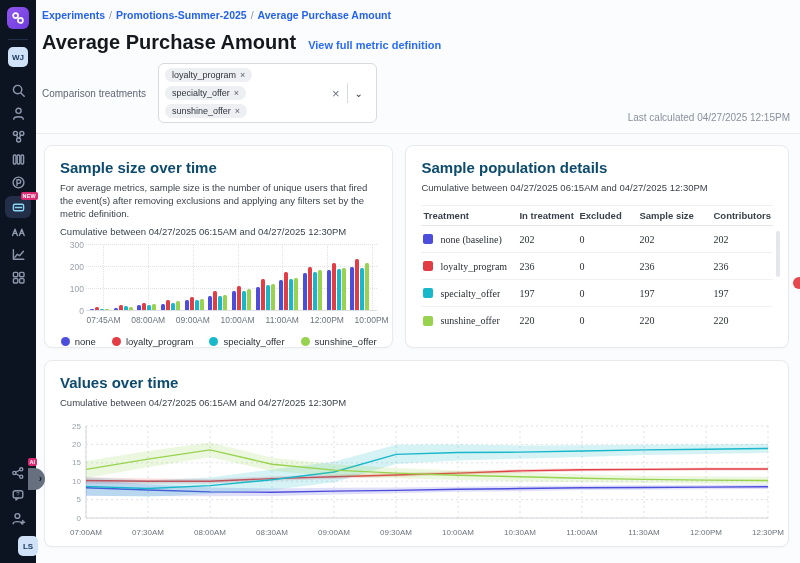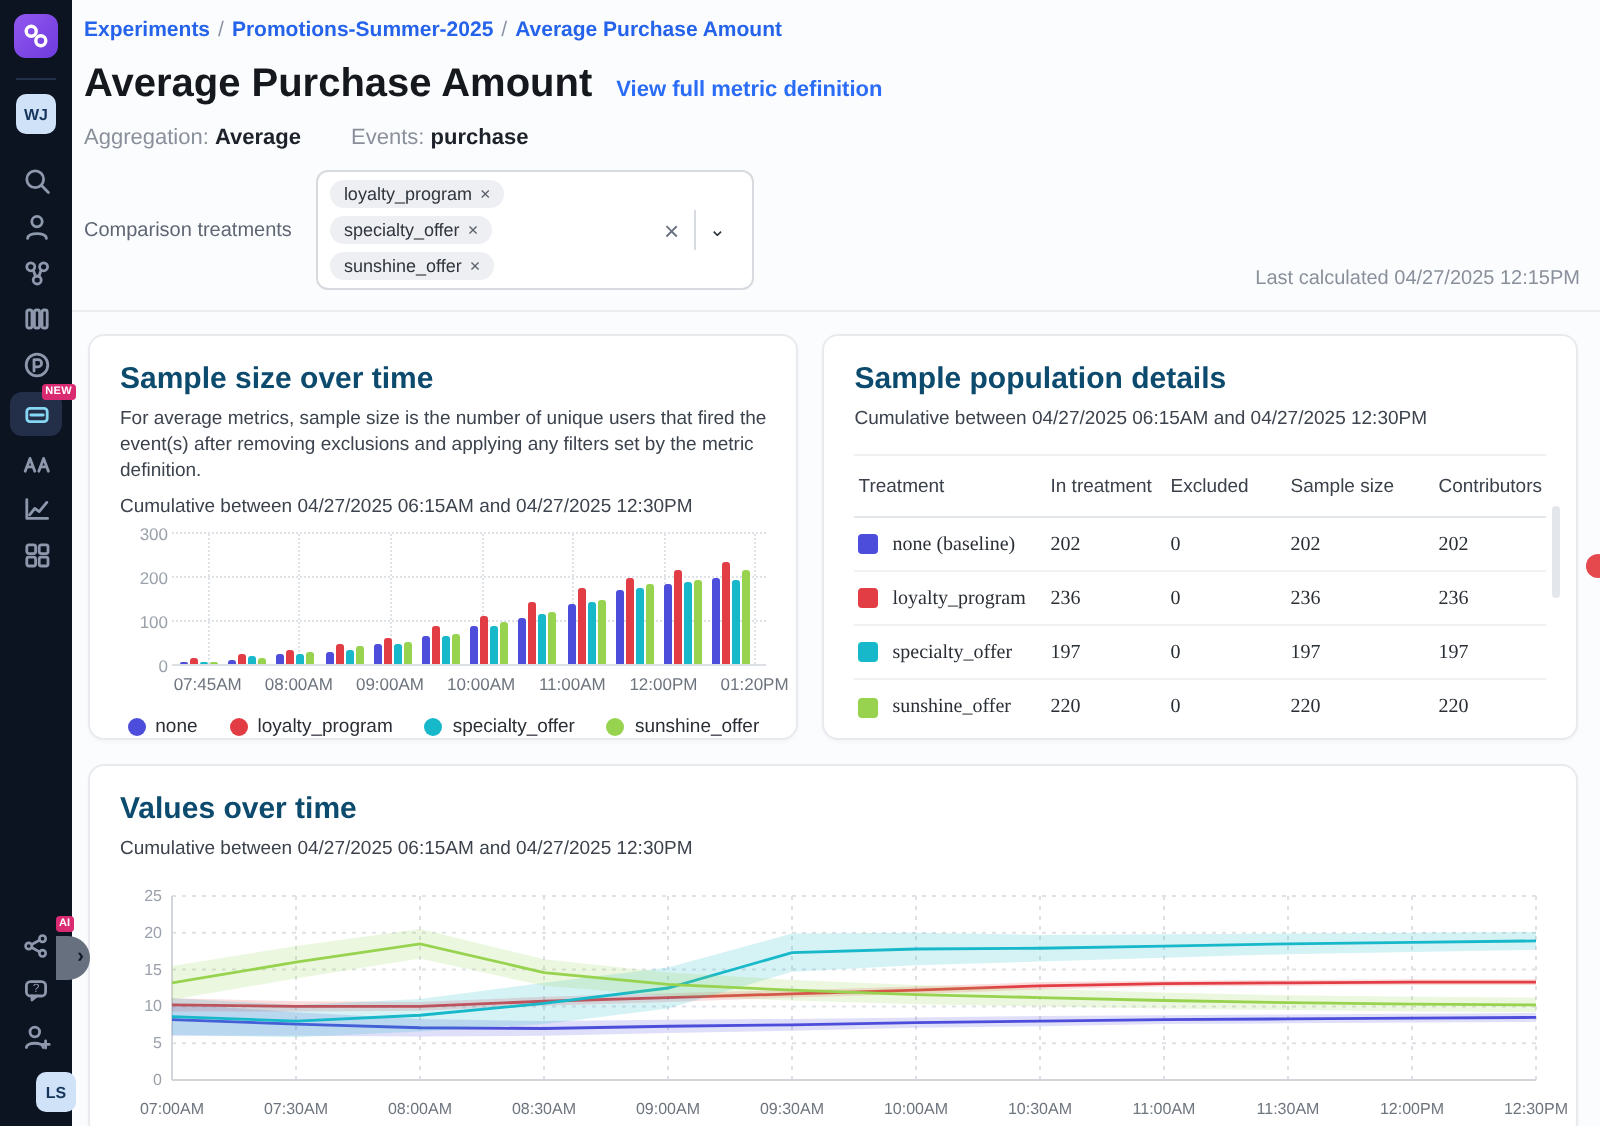--- a/index.html
+++ b/index.html
@@ -81,21 +81,21 @@
   .bar-xlabels span { position:absolute; transform:translateX(-50%); color:#6d747e; font-size:8.5px; white-space:nowrap; }
   .legend { display:flex; justify-content:center; gap:16px; margin-top:8px; }
   .legend-item { display:flex; align-items:center; gap:5px; font-size:9.5px; color:#2a2f36; }
   .legend-dot { width:9px; height:9px; border-radius:50%; }
 
   
   .ptable { position:relative; font-size:10px; }
   .ptable .thead, .ptable .trow { display:grid;
     grid-template-columns:96px 60px 60px 74px 1fr; align-items:center; padding:0 2px; }
   .ptable .thead { border-top:1px solid #eef0f2; border-bottom:1px solid #e4e7ea;
-    height:32px; font-weight:normal; color:#3b414b; font-size:9.5px; }
+    height:21px; font-weight:bold; color:#3b414b; font-size:9.5px; }
   .ptable .trow { height:27px; border-bottom:1px solid #f0f1f3; color:#2a2f36;font-family:Liberation Serif, serif; }
   .tname { display:flex; align-items:center; gap:7px; overflow:hidden; }
   .swatch { width:10px; height:10px; border-radius:2px; flex:0 0 auto; }
   .tname span { white-space:nowrap; overflow:hidden; max-width:70px; }
   .tbl-scroll { position:absolute; right:-7px; top:26px; width:4px; height:46px;
     background:#e3e6ea; border-radius:2px; }
 
   
   .values-card { padding:13px 15px 6px; margin-bottom:12px; }
   .values-card svg { display:block; overflow:visible; }
@@ -221,24 +221,20 @@
 
 <div class="main">
 
   <div class="page-header">
     <div class="crumbs">
       <a>Experiments</a><span class="sep">/</span><a>Promotions-Summer-2025</a><span class="sep">/</span><a>Average Purchase Amount</a>
     </div>
     <div class="title-row">
       <span class="page-title">Average Purchase Amount</span>
       <a class="metric-link">View full metric definition</a>
-    </div>
-    <div class="agg-row">
-      <span>Aggregation:</span>&nbsp;<b>Average</b>
-      <span>Events:</span>&nbsp;<b>purchase</b>
     </div>
     <div class="cmp-row">
       <span class="cmp-label">Comparison treatments</span>
       <div class="chip-box">
         <div class="chips">
           <span class="chip">
               <span>loyalty_program</span>
               <span class="x">×</span>
             </span>
           <span class="chip">
@@ -362,21 +358,21 @@
                   </div>
                 </div>
             </div>
             <div class="bar-xlabels">
                 <span style="left: 6%;">07:45AM</span>
                 <span style="left: 21.3333%;">08:00AM</span>
                 <span style="left: 36.6667%;">09:00AM</span>
                 <span style="left: 52%;">10:00AM</span>
                 <span style="left: 67.3333%;">11:00AM</span>
                 <span style="left: 82.6667%;">12:00PM</span>
-                <span style="left: 98%;">01:20PM</span>
+                <span style="left: 98%;">10:00PM</span>
               </div>
           </div>
         </div>
         <div class="legend">
           <span class="legend-item">
               <span class="legend-dot" style="background: rgb(77, 77, 219);"></span>
               <span>none</span>
             </span>
           <span class="legend-item">
               <span class="legend-dot" style="background: rgb(226, 61, 69);"></span>

